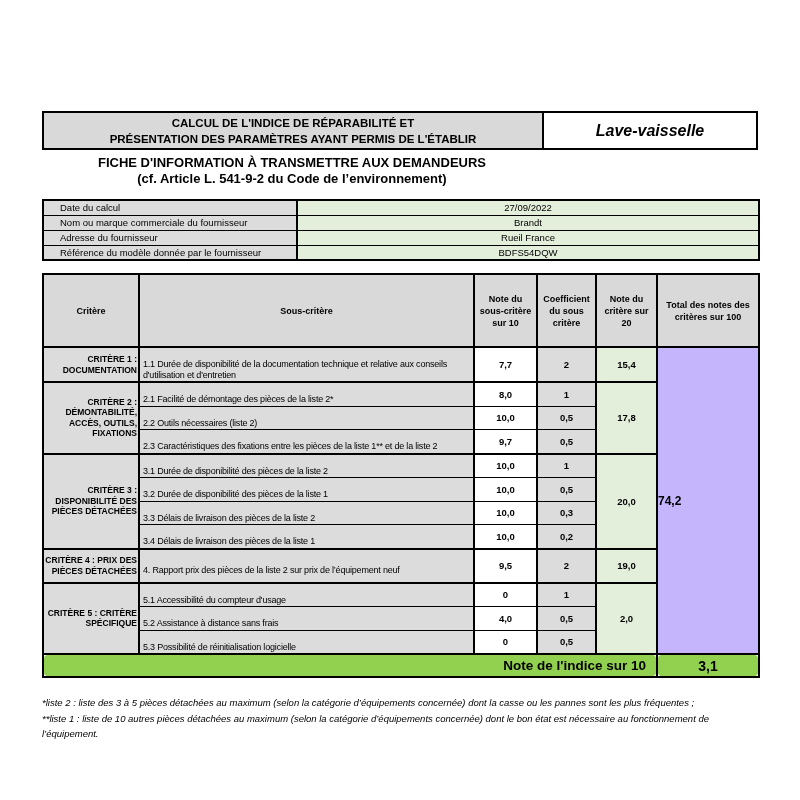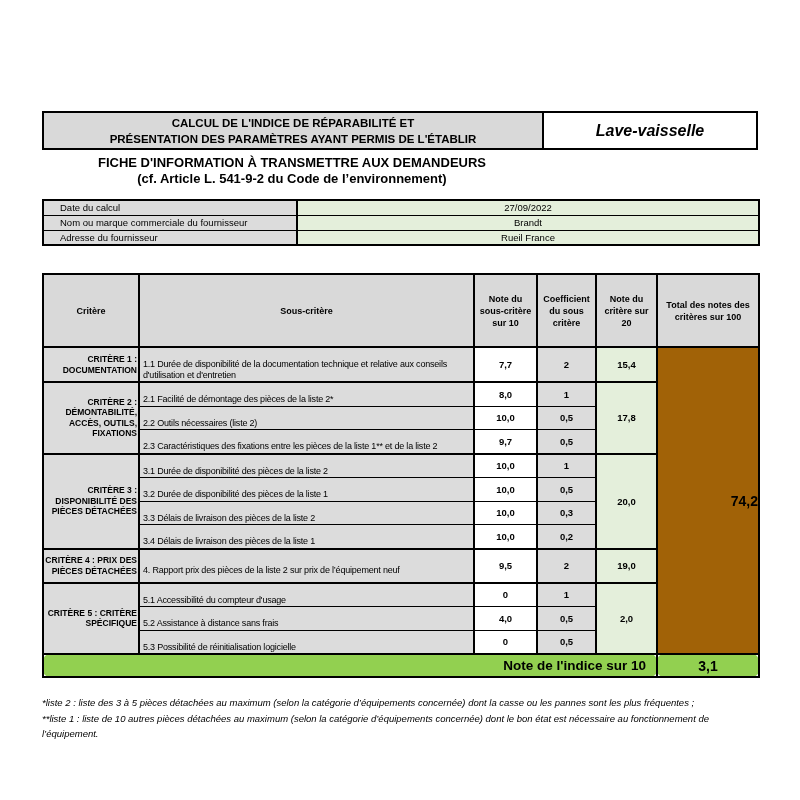--- a/index.html
+++ b/index.html
@@ -36,21 +36,21 @@
   .crit-table tr.hrow th { border-bottom-width:2px; }
   .c2,.c3,.c4,.c5,.c6 { border-left-width:2px !important; }
   tr.gstart td { border-top-width:2px; }
   td.crit { background:#dcdcdc; font-weight:bold; font-size:8.5px; line-height:10.5px;
             text-align:right; vertical-align:middle; padding:1px; }
   td.sub  { background:#dcdcdc; font-size:9px; letter-spacing:-0.2px; line-height:10.5px;
             text-align:left; vertical-align:middle; padding:11px 1px 1px 3px; }
   td.num  { background:#ffffff; font-weight:bold; font-size:9.5px; text-align:center; vertical-align:middle; }
   td.coef { background:#dcdcdc; font-weight:bold; font-size:9.5px; text-align:center; vertical-align:middle; }
   td.n20  { background:#e4efdb; font-weight:bold; font-size:9.5px; text-align:center; vertical-align:middle; }
-  td.total{ background:#a16207; font-weight:bold; font-size:14px; text-align:right; vertical-align:middle; }
+  td.total{ background:#c4b5fd; font-weight:bold; font-size:12px; text-align:left; vertical-align:middle; }
   tr.h32 { height:32px; } tr.h22 { height:22px; } tr.h34 { height:34px;border-radius:12px; }
   tr.frow td { background:#92d050; border-top-width:2px; height:23px; vertical-align:middle;border-radius:7px; }
   td.f-label { font-weight:bold; font-size:13.5px; text-align:right; padding-right:10px; }
   td.f-value { font-weight:bold; font-size:14px; text-align:center; }
 
   
   .footnotes { position:absolute; top:695px; left:42px; width:716px;
                font-style:italic; font-size:9.5px; line-height:15.5px; }
   .block { display:block; }
 </style>
@@ -82,20 +82,24 @@
         <td class="info-label">Date du calcul</td>
         <td class="info-value">27/09/2022</td>
       </tr>
       <tr>
         <td class="info-label">Nom ou marque commerciale du fournisseur</td>
         <td class="info-value">Brandt</td>
       </tr>
       <tr>
         <td class="info-label">Adresse du fournisseur</td>
         <td class="info-value">Rueil France</td>
+      </tr>
+      <tr>
+        <td class="info-label">Référence du modèle donnée par le fournisseur</td>
+        <td class="info-value">BDFS54DQW</td>
       </tr>
     </tbody>
   </table>
 
   <table class="crit-table">
     <colgroup>
       <col style="width:96px">
         <col style="width:335px">
         <col style="width:63px">
       <col style="width:59px">

